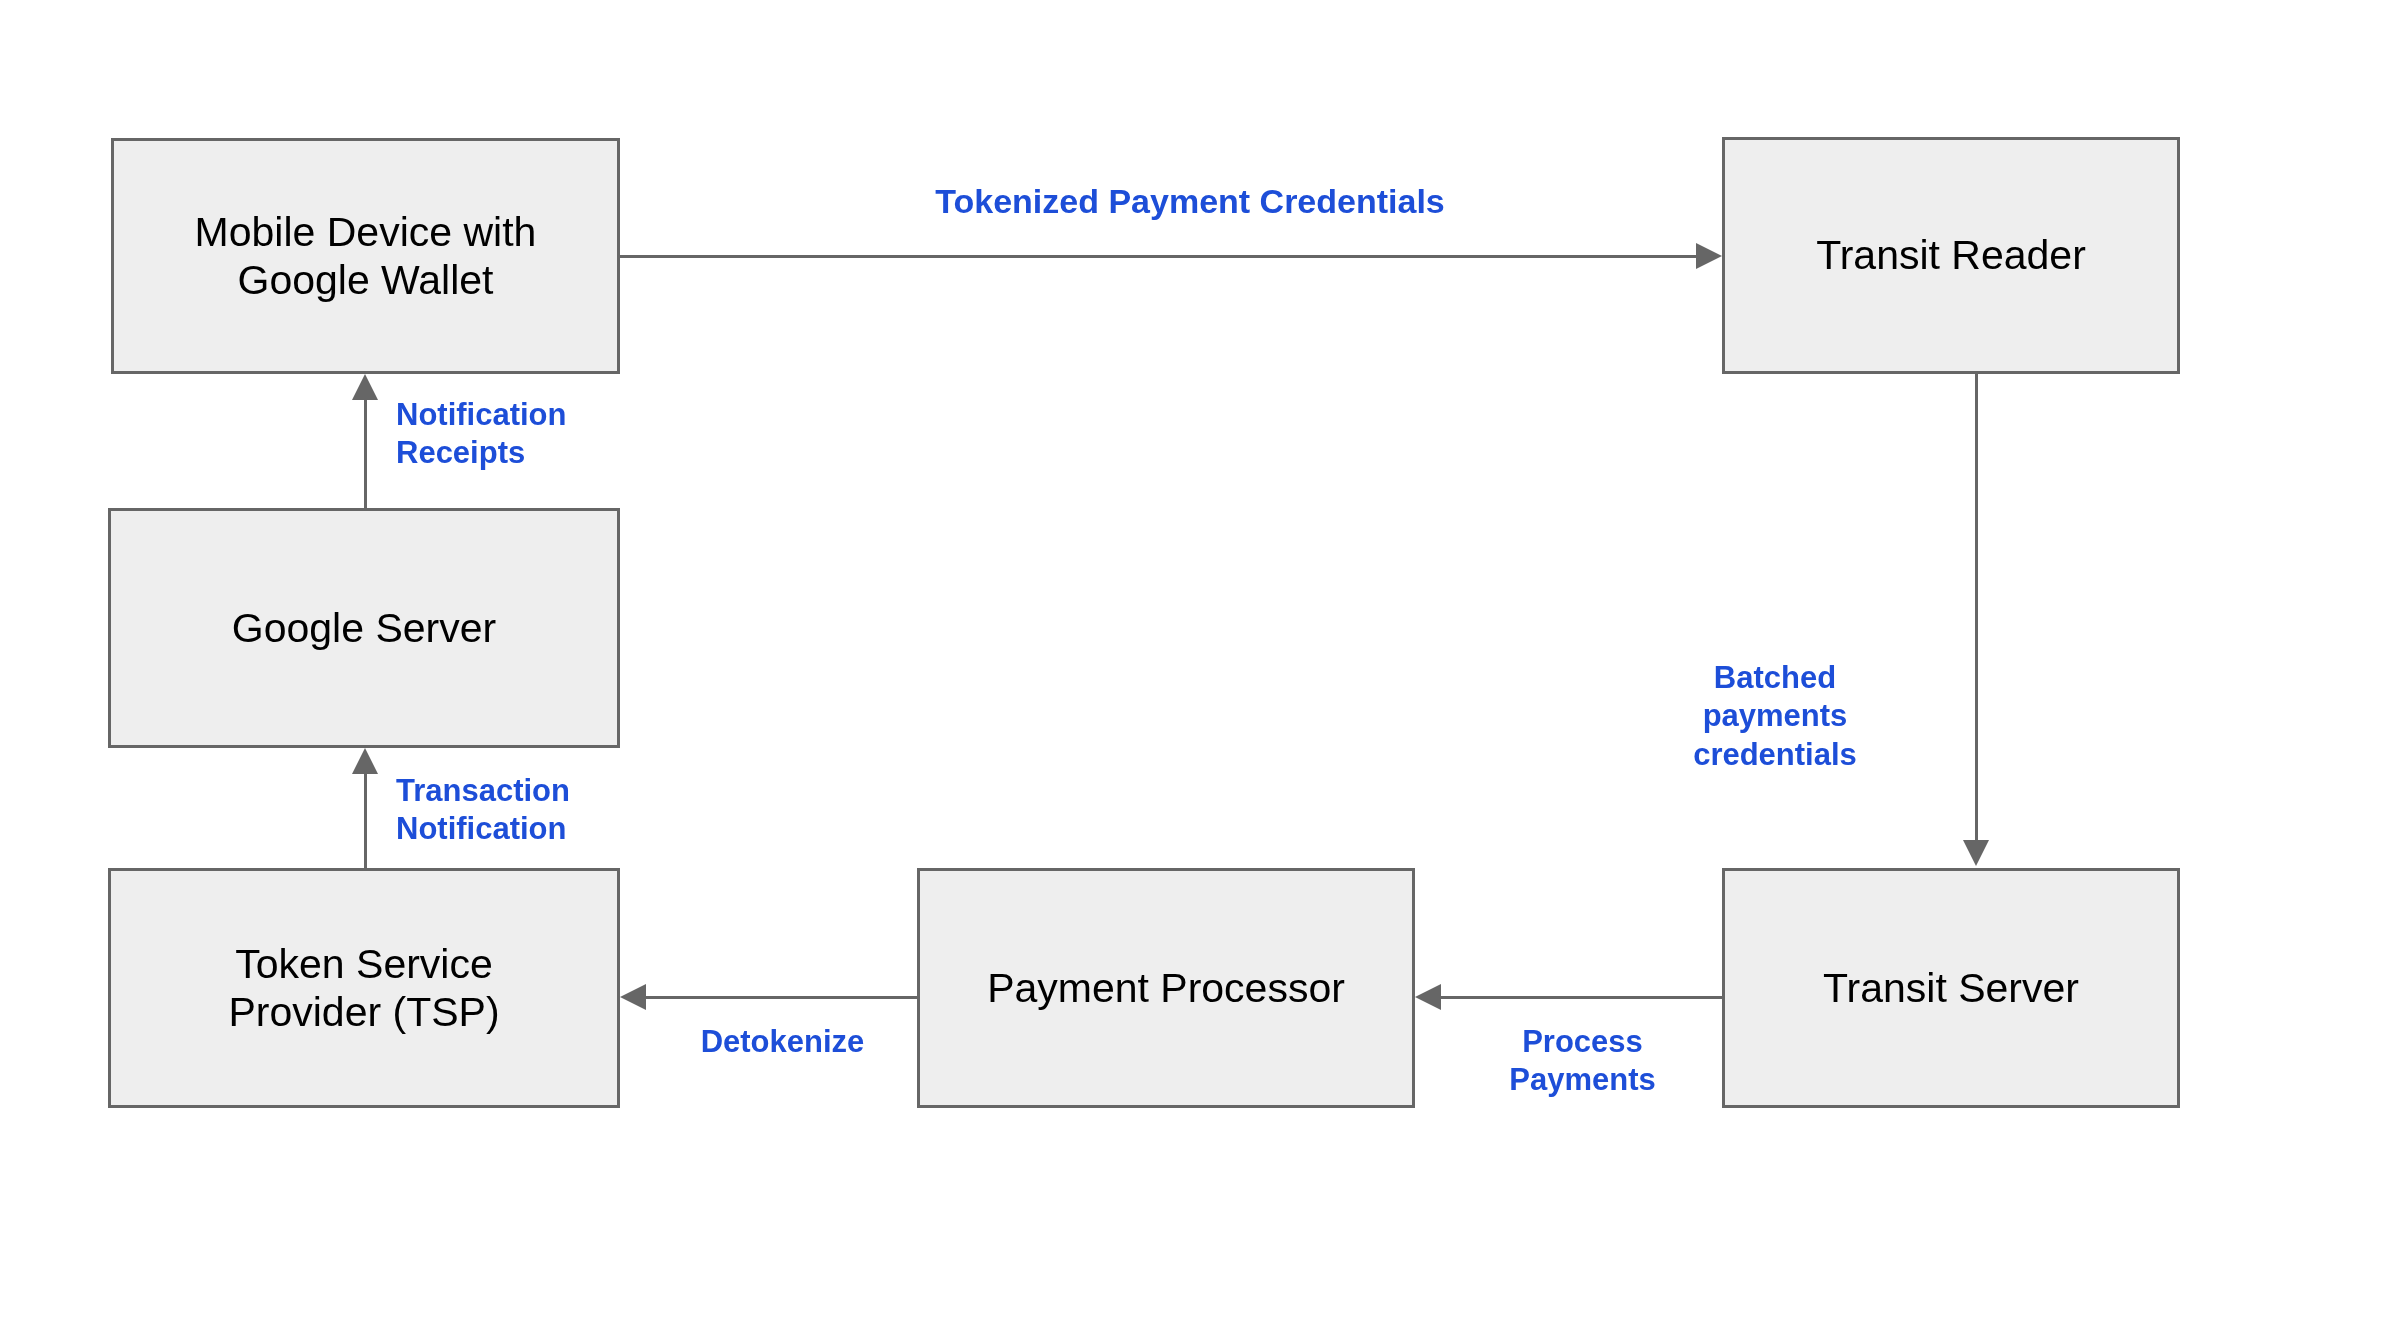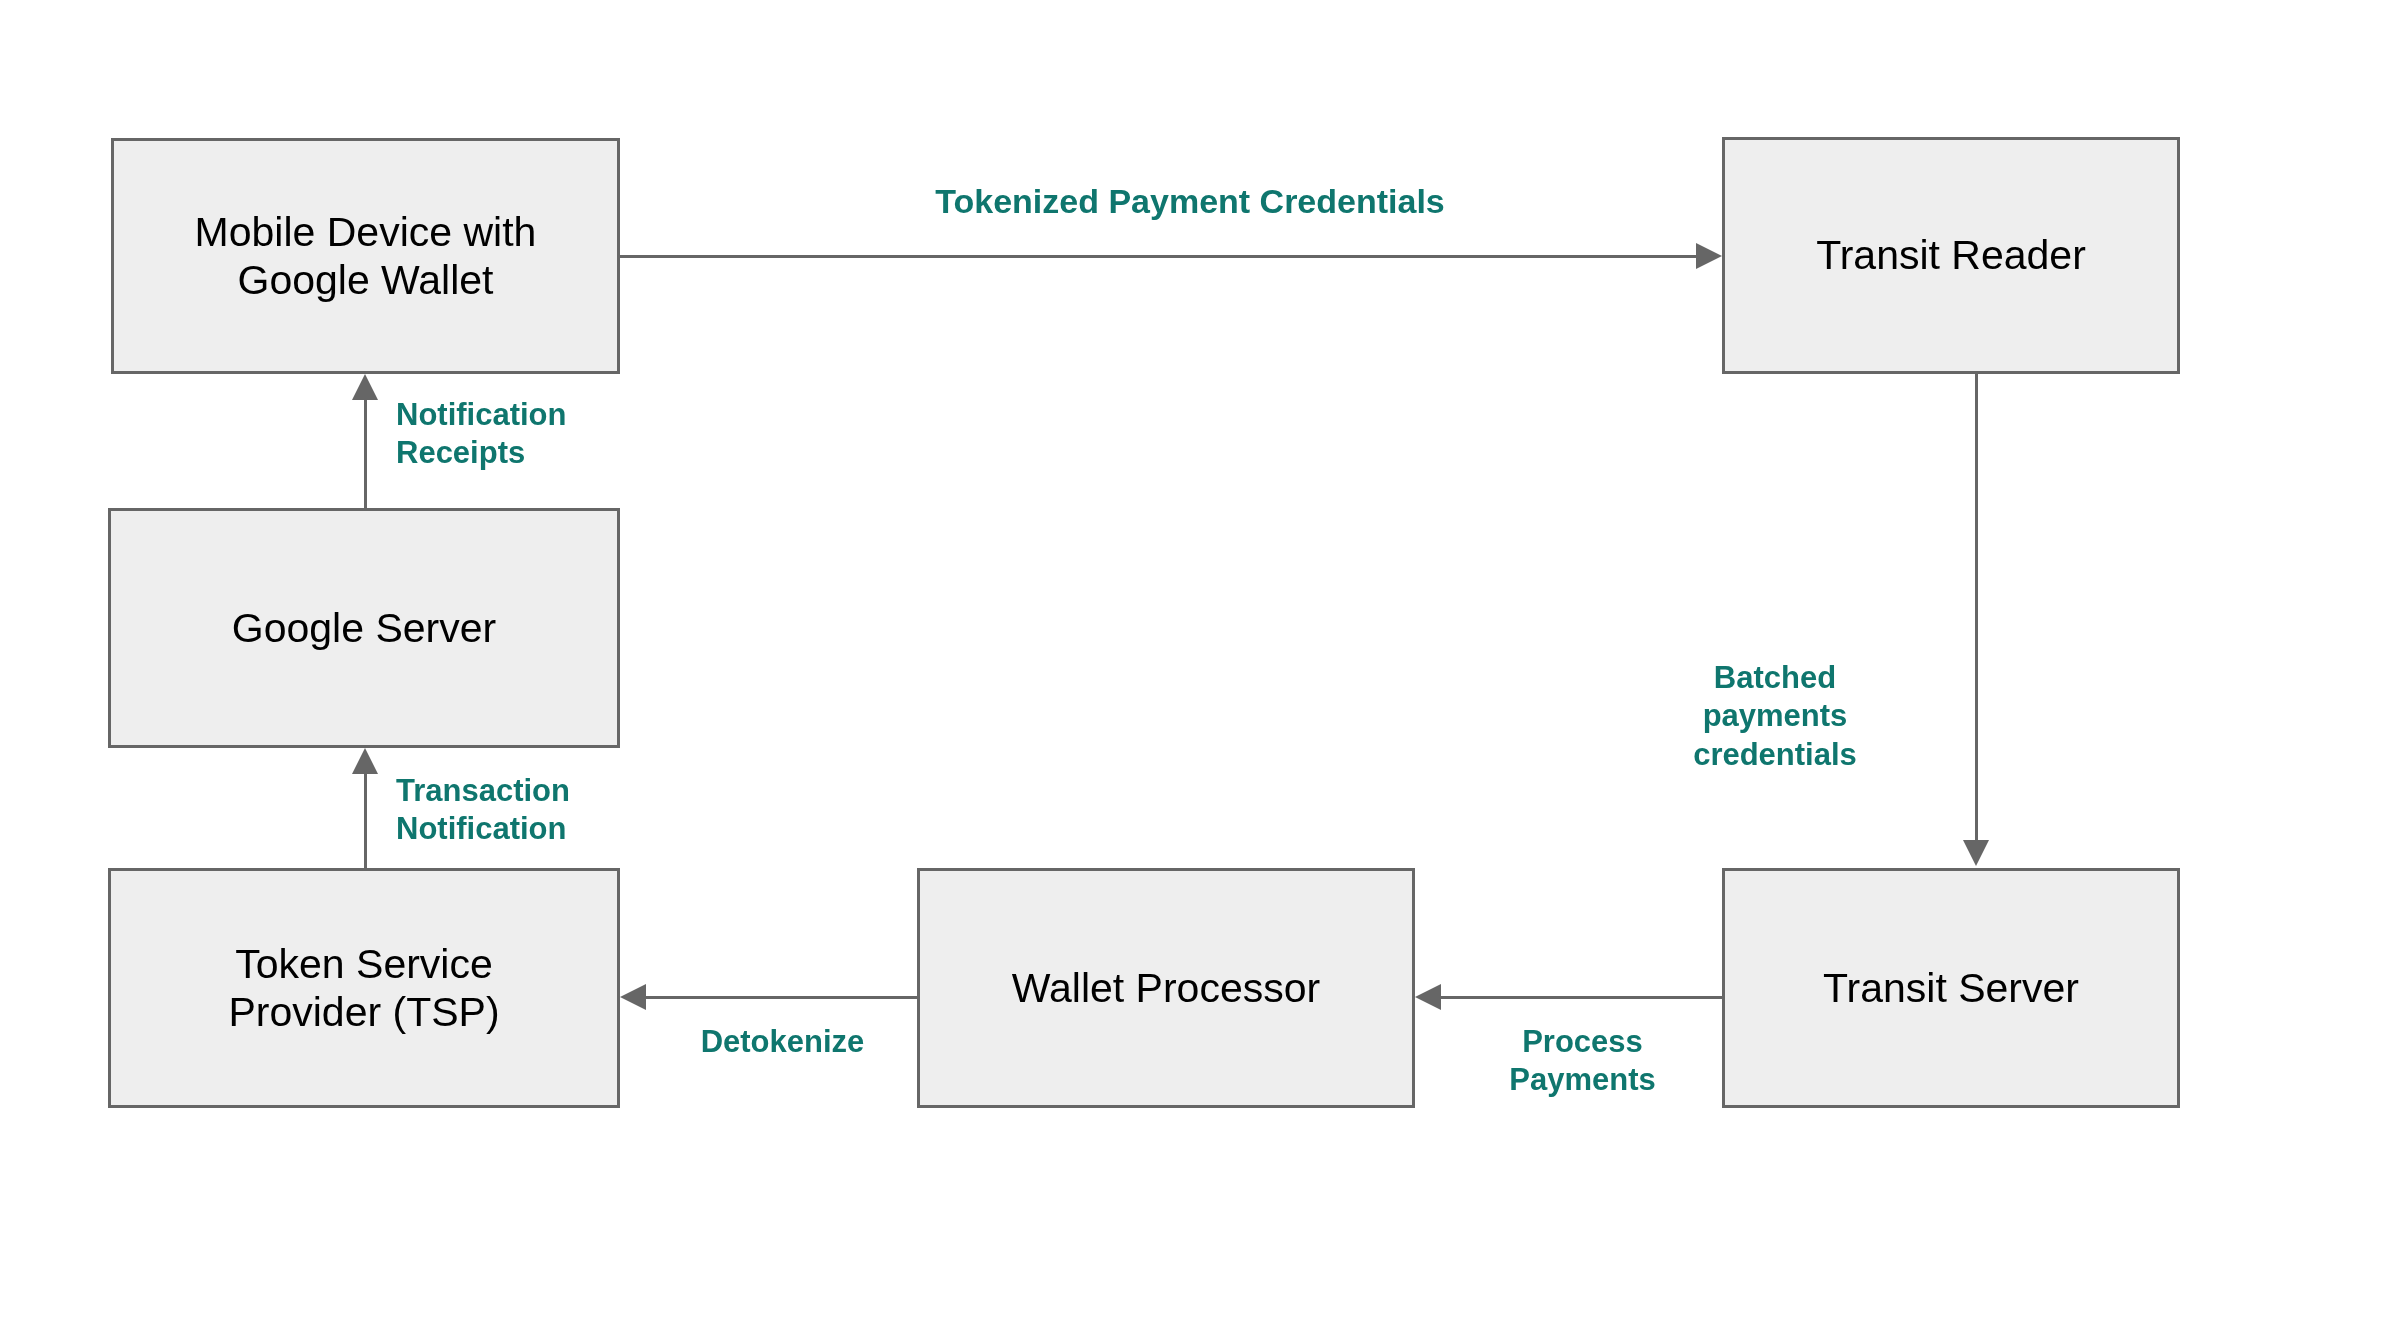--- a/index.html
+++ b/index.html
@@ -40,21 +40,21 @@
     white-space: pre-line;
     padding: 0 10px;
   }
 
   
   .edge-label {
     position: absolute;
     font-weight: bold;
     font-size: 31px;
     line-height: 1.24;
-    color: #0f766e;
+    color: #1d4ed8;
     white-space: pre-line;
   }
   .edge-label.bigger {
     font-size: 34px;
   }
   .edge-label.left-align  { text-align: left;   }
   .edge-label.right-align { text-align: right;  }
   .edge-label.center-align{ text-align: center; }
 
   
@@ -107,21 +107,21 @@
   <div class="node" style="left:108px; top:868px; width:512px; height:240px;">
     <div class="node-label">Token Service
 Provider (TSP)</div>
   </div>
 
   <div class="node" style="left:108px; top:508px; width:512px; height:240px;">
     <div class="node-label">Google Server</div>
   </div>
 
   <div class="node" style="left:917px; top:868px; width:498px; height:240px;">
-    <div class="node-label">Wallet Processor</div>
+    <div class="node-label">Payment Processor</div>
   </div>
 
   <div class="node" style="left:1722px; top:137px; width:458px; height:237px;">
     <div class="node-label">Transit Reader</div>
   </div>
 
   <div class="node" style="left:1722px; top:868px; width:458px; height:240px;">
     <div class="node-label">Transit Server</div>
   </div>
 

